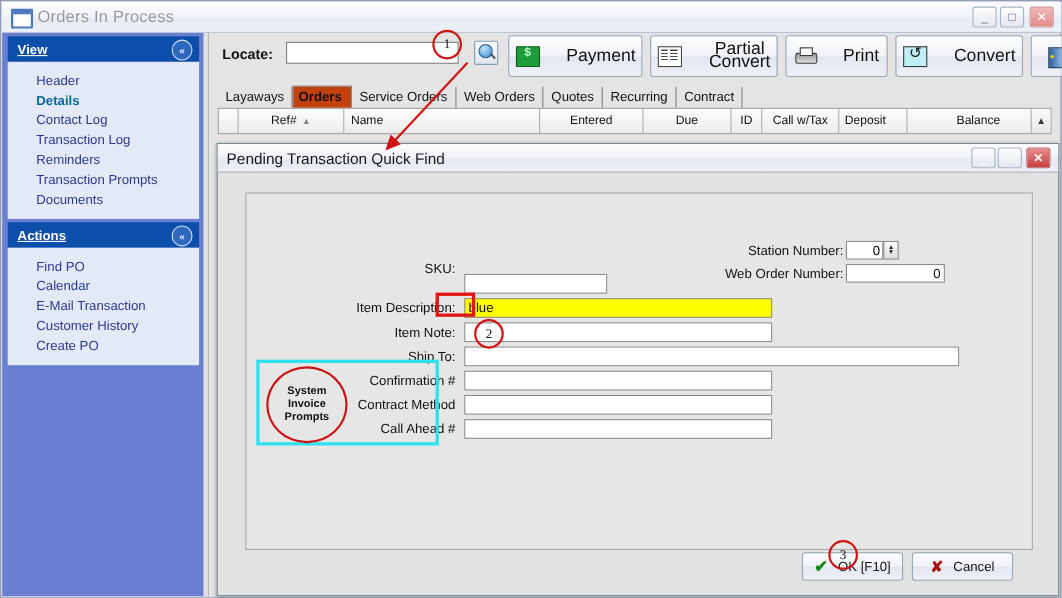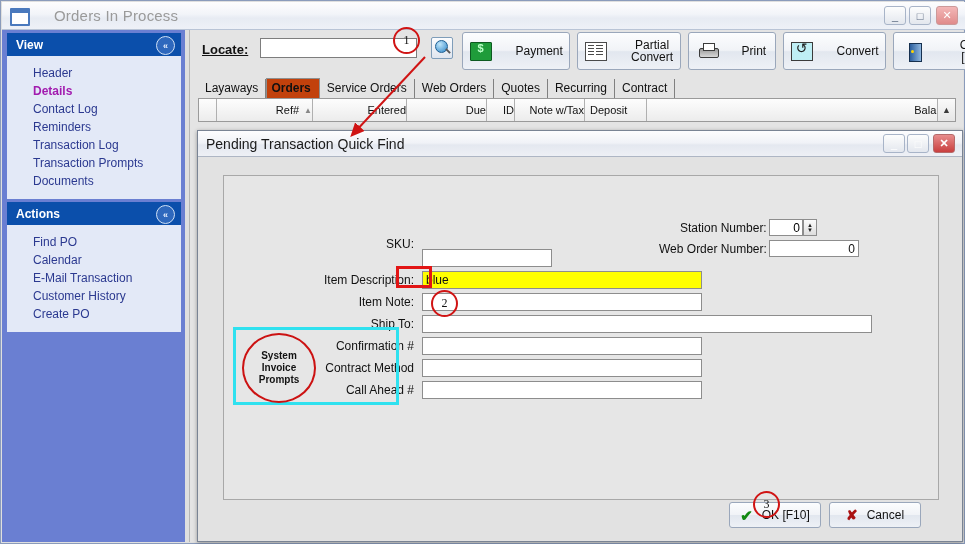--- a/index.html
+++ b/index.html
@@ -26,21 +26,21 @@
   }
   #app-title-icon{
     position:absolute;left:8px;top:6px;width:16px;height:14px;
     border:2px solid #4a79bd;background:#fff;border-radius:1px;
   }
   #app-title-icon:after{
     content:"";position:absolute;left:0;top:0;right:0;height:3px;background:#4a79bd;
   }
   #app-title-text{
     position:absolute;left:32px;top:5px;
-    font-size:15px;color:#9a9a9a;letter-spacing:.2px;margin-left:20px;
+    font-size:15px;color:#9a9a9a;letter-spacing:.2px;
   }
   .winbtn{
     position:absolute;top:4px;width:22px;height:19px;
     border:1px solid #a8b4c8;border-radius:3px;
     background:linear-gradient(to bottom,#fdfdfd,#e3e7ee);
     box-sizing:border-box;
   }
   #app-min{right:59px;}
   #app-max{right:34px;}
   #app-close{right:7px;border-color:#c99;background:linear-gradient(to bottom,#f3b7b7,#e08b8b);}
@@ -49,41 +49,41 @@
   #app-min .g,#app-max .g{color:#5a6a80;}
 
   
   #sidebar{
     position:absolute;left:1px;top:29px;width:183px;bottom:1px;
     background:#6a7fd2;
   }
   .panel{ margin:3px 4px 0 5px; }
   .panel-head{
     height:23px;background:#0b4fab;color:#fff;font-weight:bold;font-size:12px;
-    display:flex;align-items:center;padding-left:9px;position:relative;
+    display:flex;align-items:center;padding-left:9px;position:relative;text-decoration:underline;
   }
   .panel-chevron{
     position:absolute;right:6px;top:3px;width:17px;height:17px;border-radius:50%;
     background:#2e68bd;border:1px solid #cfe0f5;
     display:flex;align-items:center;justify-content:center;color:#eaf2fe;font-size:9px;
   }
   .panel-body{background:#e3e9f7;padding:8px 0 9px 0;}
   .panel-item{
     padding:2px 0 2px 26px;color:#2b3990;font-size:12px;cursor:default;white-space:nowrap;
   }
-  .panel-item.sel{font-weight:bold;color:#a21caf;}
+  .panel-item.sel{font-weight:bold;color:#0369a1;}
 
   
   #content{
     position:absolute;left:188px;top:29px;right:1px;bottom:1px;
     background:#e4e4e4;
     border-left:1px solid #b6b6b6;
   }
   #locate-row{position:absolute;left:12px;top:6px;height:28px;}
-  #locate-label{position:absolute;left:0;top:6px;font-weight:bold;font-size:13px;color:#111;text-decoration:underline;}
+  #locate-label{position:absolute;left:0;top:6px;font-weight:bold;font-size:13px;color:#111;}
   #locate-input{
     position:absolute;left:58px;top:2px;width:157px;height:20px;
     background:#fff;border:1px solid #7d7d7d;box-sizing:border-box;
   }
   #locate-search-btn{
     position:absolute;left:229px;top:1px;width:22px;height:22px;
     border:1px solid #7f9db9;border-radius:2px;
     background:linear-gradient(to bottom,#fbfcfe,#e0e6ef);
     box-sizing:border-box;
   }
@@ -96,21 +96,21 @@
     transform:rotate(45deg);
   }
 
   
   #toolbar{position:absolute;left:272px;top:2px;display:flex;gap:7px;}
   .tbtn{
     height:38px;min-width:88px;
     border:1px solid #9aa7bb;border-radius:3px;
     background:linear-gradient(to bottom,#fcfdfe 0%,#f1f3f7 48%,#e2e7ef 52%,#eef1f6 100%);
     display:flex;align-items:center;justify-content:center;gap:24px;
-    padding:0 10px;box-sizing:border-box;font-size:12px;color:#111;
+    padding:0 10px;box-sizing:border-box;font-size:16px;color:#111;
   }
   .tbtn .lbl{white-space:pre-line;text-align:center;line-height:12px;}
   .ticon{width:20px;height:17px;position:relative;flex:0 0 auto;}
   
   .ic-money{background:#1f9c3a;border:1px solid #0d5a20;border-radius:1px;}
   .ic-money:after{content:"$";position:absolute;left:0;right:0;top:-1px;text-align:center;
     color:#b9ffc6;font-size:11px;font-weight:bold;}
   
   .ic-partial{background:#fff;border:1px solid #4a4a4a;}
   .ic-partial:before{content:"";position:absolute;left:2px;top:2px;width:6px;height:12px;
@@ -145,21 +145,21 @@
     border-right:1px solid #8f8f8f;padding:2px 8px 4px 4px;margin-bottom:-1px;
   }
 
   
   #grid{
     position:absolute;left:8px;top:68px;right:7px;height:24px;
     background:#f4f4f4;border:1px solid #9a9a9a;box-sizing:border-box;
   }
   #grid-header{position:absolute;left:0;top:0;right:0;height:22px;display:flex;
     background:linear-gradient(to bottom,#fdfdfd,#ececec);font-size:11px;color:#111;}
-  .gh{border-right:1px solid #b0b0b0;display:flex;align-items:center;justify-content:flex-end;
+  .gh{border-right:1px solid #b0b0b0;display:flex;align-items:center;justify-content:center;
     height:100%;box-sizing:border-box;position:relative;}
   .gh .sortarrow{margin-left:5px;color:#888;font-size:8px;}
   #grid-scroll{position:absolute;right:0;top:0;width:18px;height:100%;
     background:linear-gradient(to bottom,#fafafa,#e6e6e6);border-left:1px solid #b0b0b0;
     display:flex;align-items:center;justify-content:center;color:#3b3b3b;font-size:9px;box-sizing:border-box;}
 
   
   #dialog{
     position:absolute;left:196px;top:129px;width:766px;height:412px;
     background:#e2e2e2;border:1px solid #7a8494;box-sizing:border-box;
@@ -263,22 +263,22 @@
 
     <div class="panel">
       <div class="panel-head">
         <span>View</span>
         <span class="panel-chevron">«</span>
       </div>
       <div class="panel-body">
         <div class="panel-item">Header</div>
         <div class="panel-item sel">Details</div>
         <div class="panel-item">Contact Log</div>
+        <div class="panel-item">Transaction Log</div>
         <div class="panel-item">Reminders</div>
-        <div class="panel-item">Transaction Log</div>
         <div class="panel-item">Transaction Prompts</div>
         <div class="panel-item">Documents</div>
       </div>
     </div>
 
     <div class="panel">
       <div class="panel-head">
         <span>Actions</span>
         <span class="panel-chevron">«</span>
       </div>
@@ -338,24 +338,25 @@
       <div class="tab">Contract</div>
     </div>
 
     <div id="grid">
       <div id="grid-header">
         <div class="gh" style="width:18px"></div>
         <div class="gh" style="width:96px">
           <span>Ref#</span>
           <span class="sortarrow">▲</span>
         </div>
+        <div class="gh" style="width:178px;justify-content:flex-start;padding-left:6px">Name</div>
         <div class="gh" style="width:94px">Entered</div>
         <div class="gh" style="width:80px">Due</div>
         <div class="gh" style="width:28px">ID</div>
-        <div class="gh" style="width:70px">Note w/Tax</div>
+        <div class="gh" style="width:70px">Call w/Tax</div>
         <div class="gh" style="width:62px;justify-content:flex-start;padding-left:5px">Deposit</div>
         <div class="gh" style="flex:1">Balance</div>
       </div>
       <div id="grid-scroll">▲</div>
     </div>
 
   </div>
 
   <div id="dialog">
 

